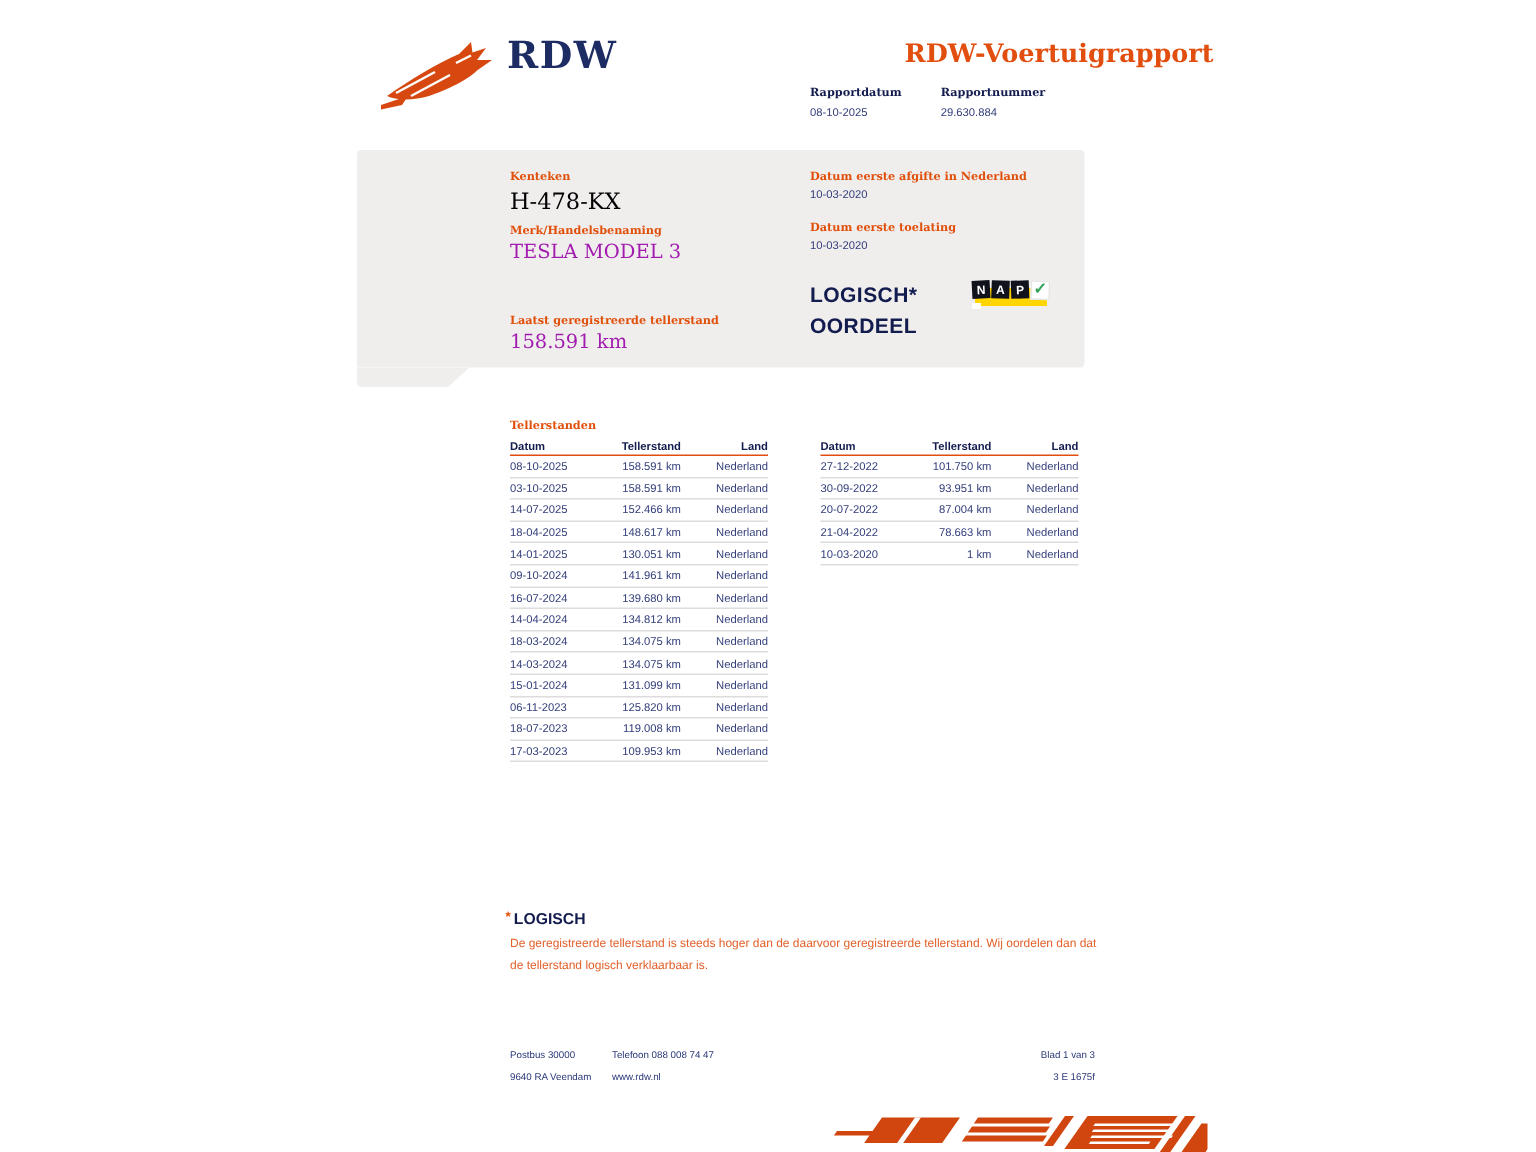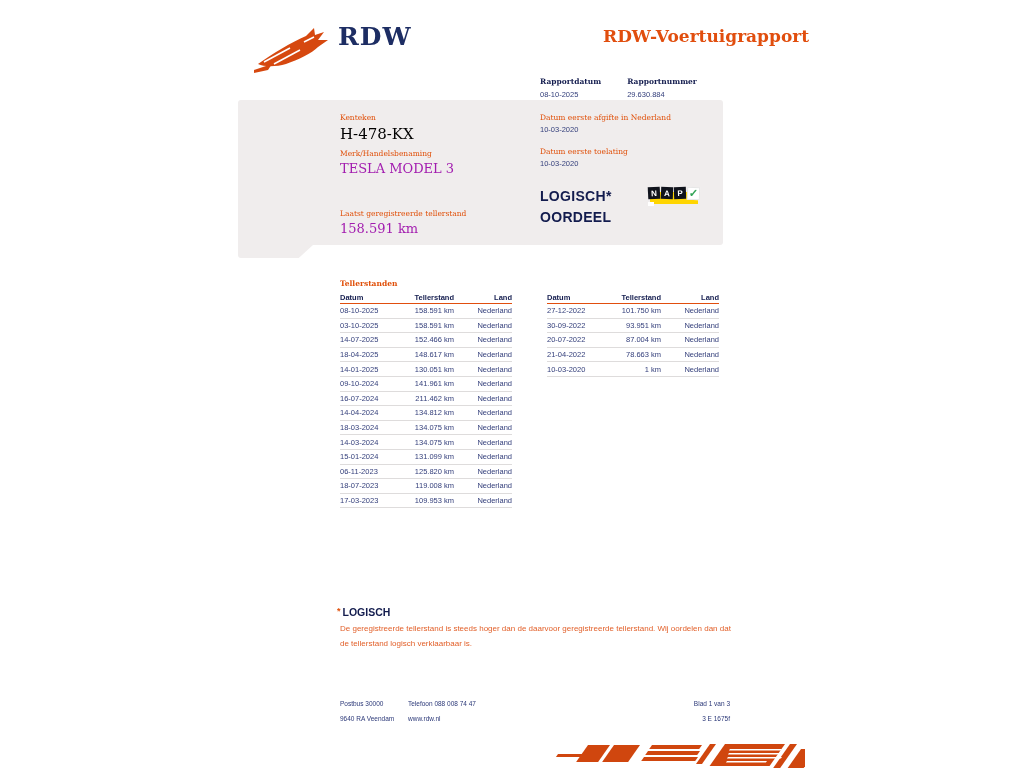--- a/index.html
+++ b/index.html
@@ -21,38 +21,38 @@
     font-size: 25px; font-weight: bold; color: #1d2d63; letter-spacing: 1px;
   }
   .doc-title {
     position: absolute; left: 556px; top: 26px;
     font-family: "DejaVu Serif", serif;
     font-size: 17px; font-weight: bold; color: #e14e0e; margin-left: 47px;
   }
   .report-meta { position: absolute; left: 540px; top: 57px; display: flex; gap: 26px; }
   .meta-label {
     font-family: "DejaVu Serif", serif;
-    font-size: 7.5px; font-weight: bold; color: #131c4e; margin-bottom: 4px; margin-top: 20px;
+    font-size: 7.5px; font-weight: bold; color: #131c4e; margin-bottom: 4px;
   }
   .meta-value { font-size: 7.5px; color: #35407c; }
   
   .vehicle-panel {
     position: absolute; left: 238px; top: 100px; width: 485px; height: 145px;
     background: #f0eded; border-radius: 3px 3px 3px 0;
   }
   .vehicle-tab {
     position: absolute; left: 238px; top: 245px; width: 75px; height: 13px;
     background: #f0eded;
     clip-path: polygon(0 0, 100% 0, 81% 100%, 0 100%);
     border-radius: 0 0 0 3px;
   }
   .field { position: absolute; }
   .field-label {
     font-family: "DejaVu Serif", serif;
-    font-size: 7.5px; font-weight: normal; color: #e0500a; margin-bottom: 3px;
+    font-size: 7.5px; font-weight: bold; color: #e0500a; margin-bottom: 3px;
   }
   .field-value-serif-lg {
     font-family: "DejaVu Serif", serif;
     font-size: 15px; color: #000000;
   }
   .field-value-serif-md {
     font-family: "DejaVu Serif", serif;
     font-size: 13px; color: #a21caf;
   }
   .field-value-sm { font-size: 7.5px; color: #35407c; margin-top: 1px; }
@@ -220,21 +220,21 @@
       </div>
 
       <div class="t-row">
         <div class="c-datum">09-10-2024</div>
         <div class="c-teller">141.961 km</div>
         <div class="c-land">Nederland</div>
       </div>
 
       <div class="t-row">
         <div class="c-datum">16-07-2024</div>
-        <div class="c-teller">211.462 km</div>
+        <div class="c-teller">139.680 km</div>
         <div class="c-land">Nederland</div>
       </div>
 
       <div class="t-row">
         <div class="c-datum">14-04-2024</div>
         <div class="c-teller">134.812 km</div>
         <div class="c-land">Nederland</div>
       </div>
 
       <div class="t-row">

